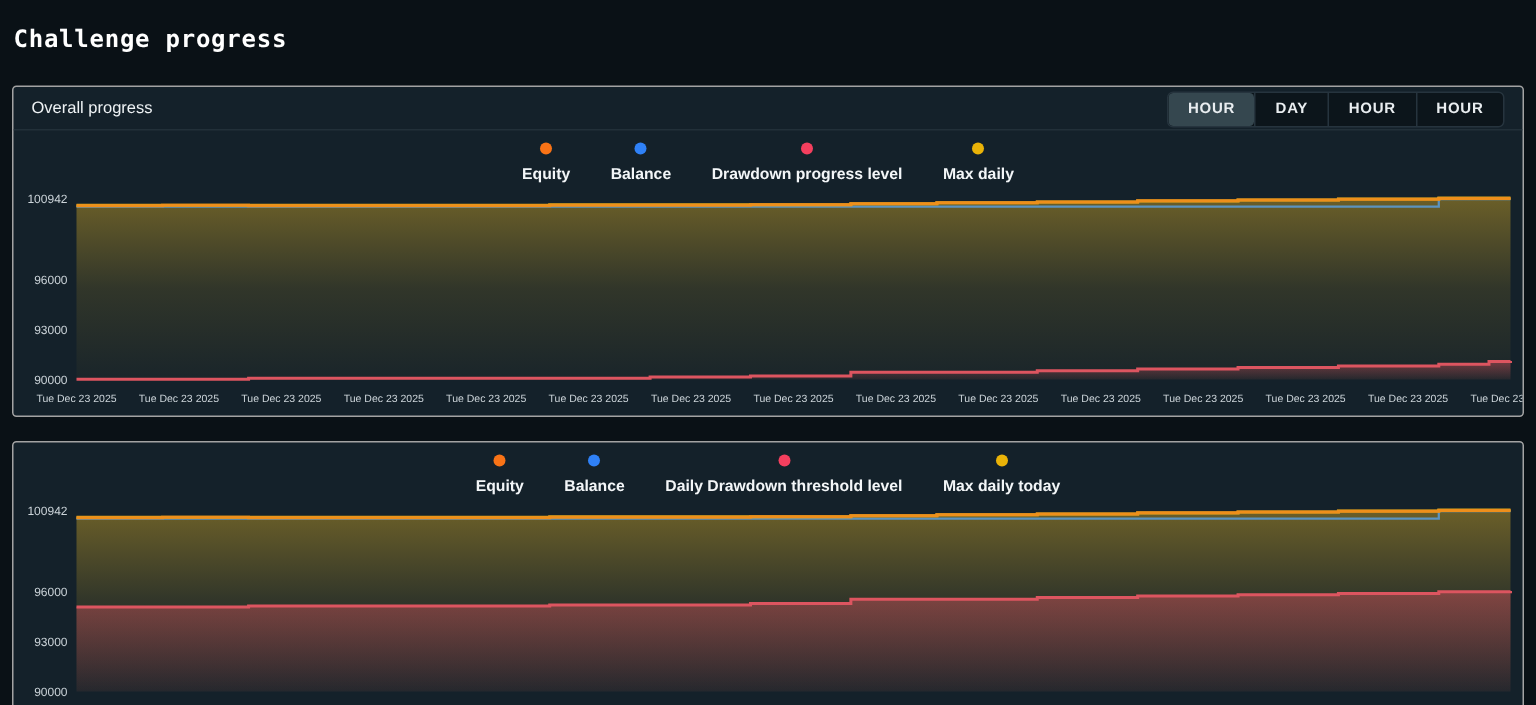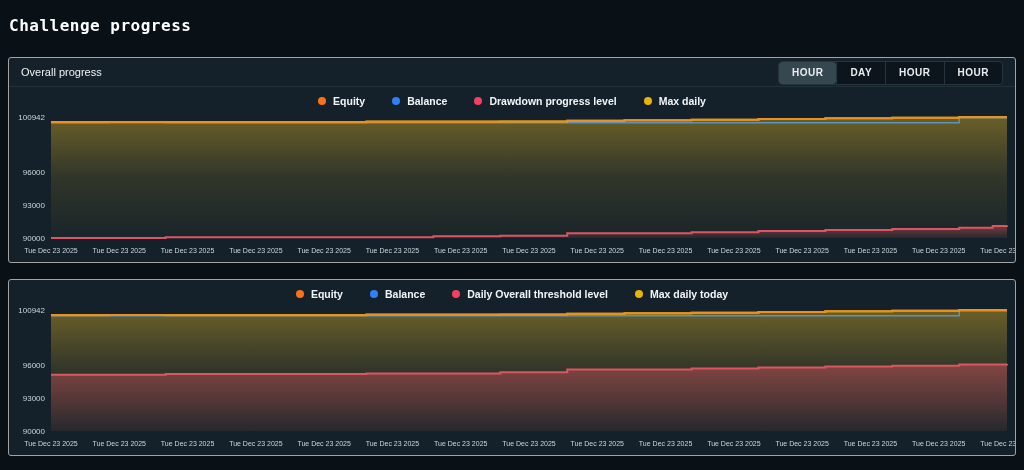--- a/index.html
+++ b/index.html
@@ -35,21 +35,21 @@
     font-size:10px; font-weight:bold; letter-spacing:0.5px;
     padding:0 13px; border-left:1px solid #26343e;
   }
   .rbtn:first-child { border-left:none; }
   .rbtn.active { background:#35474f; border-radius:3px; }
   .legend {
     display:flex; justify-content:center; align-items:center;
     gap:27px; padding:8px 0 2px;
   }
   .litem { display:flex; align-items:center; gap:7px;
-    font-size:10.5px; font-weight:600; color:#f3f6f8; cursor:pointer; }
+    font-size:10.5px; font-weight:600; color:#f3f6f8; cursor:pointer;flex-direction:column; }
   .dot { width:8px; height:8px; border-radius:50%; display:inline-block; }
   svg.chart { display:block; width:1004px; height:150px; margin:0 2px 3px; overflow:visible; }
   svg text { font-family:"Liberation Sans",sans-serif; fill:#ccd4d9; }
 </style>
 </head>
 <body>
 
 <h1 class="page-title">Challenge progress</h1>
 
 <section class="card">
@@ -125,21 +125,21 @@
       <span class="litem">
         <i class="dot" style="background: rgb(249, 115, 22);"></i>
         <span>Equity</span>
       </span>
       <span class="litem">
         <i class="dot" style="background: rgb(47, 129, 247);"></i>
         <span>Balance</span>
       </span>
       <span class="litem">
         <i class="dot" style="background: rgb(244, 63, 94);"></i>
-        <span>Daily Overall threshold level</span>
+        <span>Daily Drawdown threshold level</span>
       </span>
       <span class="litem">
         <i class="dot" style="background: rgb(234, 179, 8);"></i>
         <span>Max daily today</span>
       </span>
     </div>
   <svg class="chart" viewBox="0 0 1004 150">
       <defs>
         <linearGradient id="goldfill1" x1="0" y1="0" x2="0" y2="1">
           <stop offset="0%" stop-color="#c9a227" stop-opacity="0.48"></stop>

